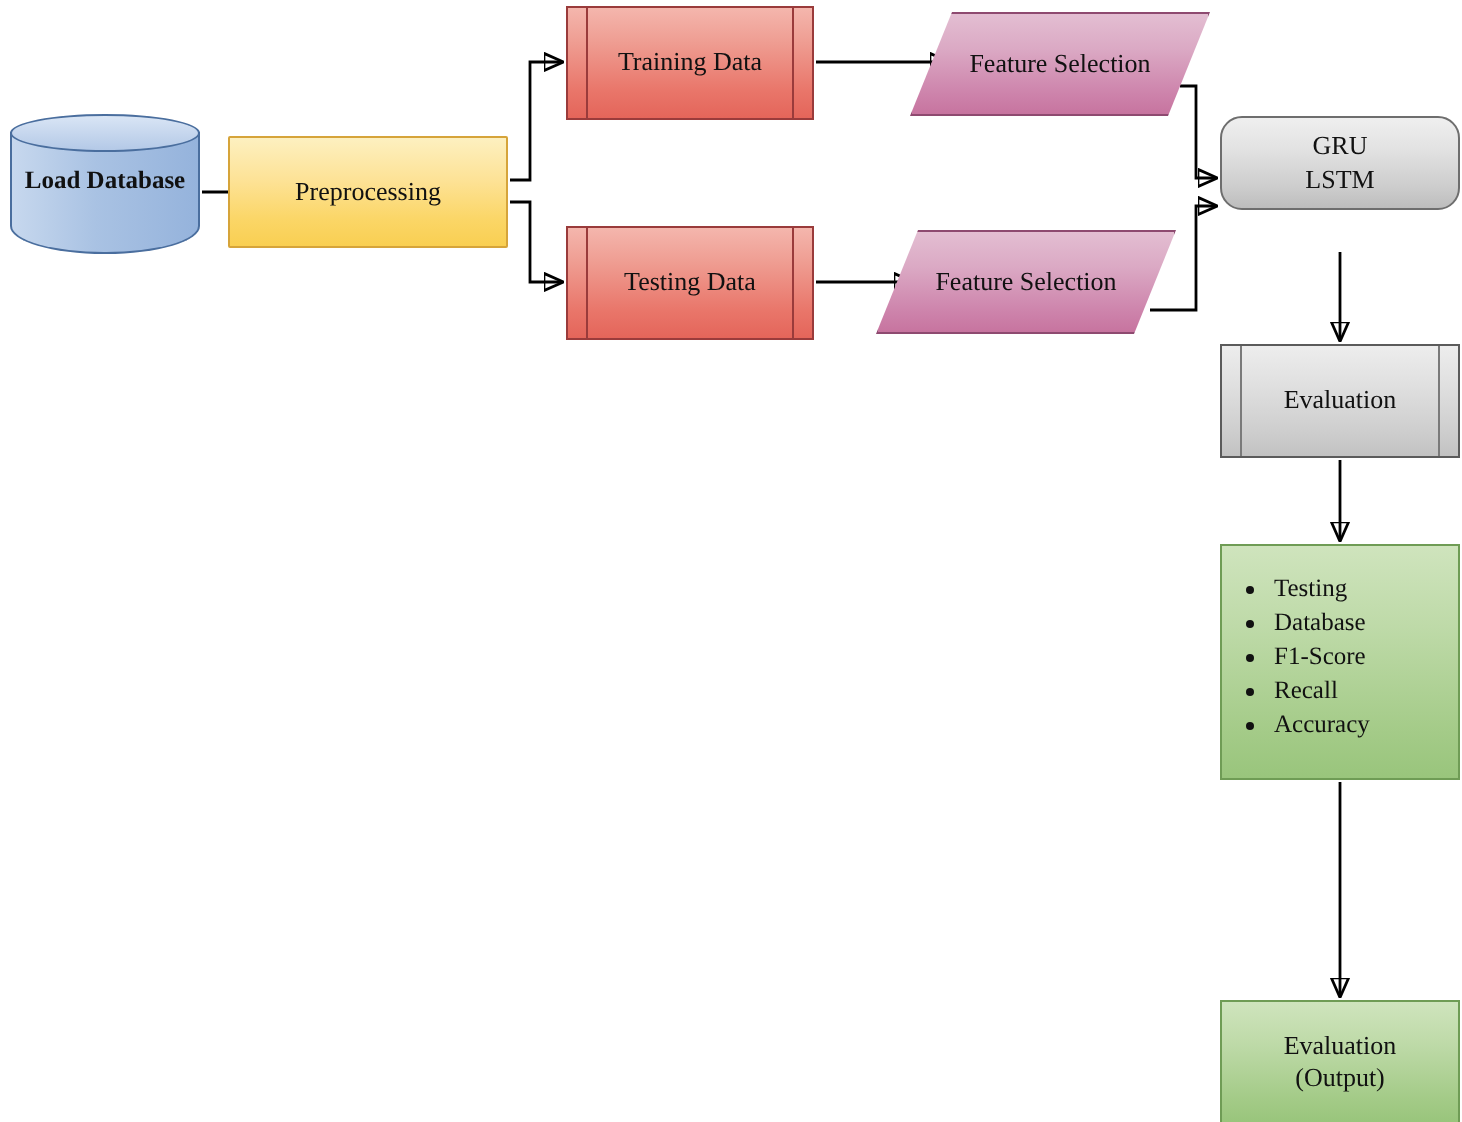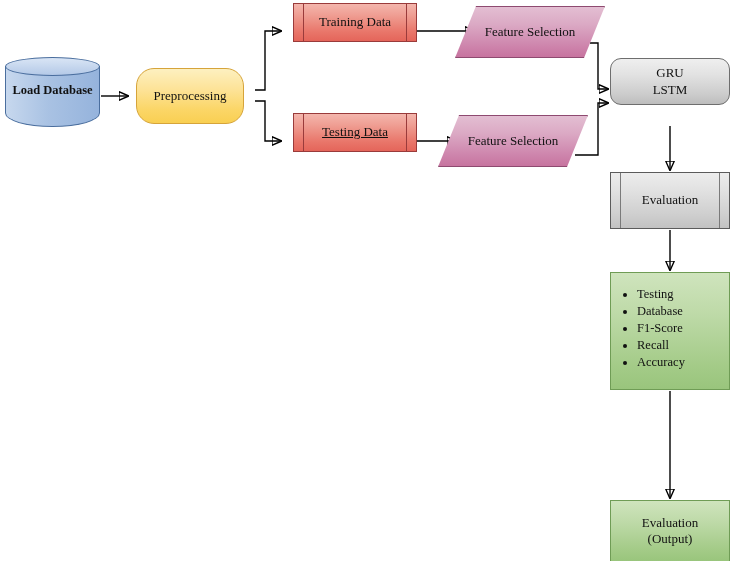--- a/index.html
+++ b/index.html
@@ -57,52 +57,51 @@
   #db-cylinder .cyl-label {
     position: absolute;
     left: 0; top: 26px;
     width: 95px;
     text-align: center;
     font-size: 12.5px;
   }
 
   
   #preprocessing {
-    left: 136px;
+    left: 114px;
     top: 68px;
-    width: 108px;
+    width: 140px;
     height: 56px;
     border: 1.2px solid #d6a43a;
-    border-radius: 18px;
+    border-radius: 1px;
     background: linear-gradient(to bottom, #fdf0c0 0%, #fde295 40%, #fbd667 75%, #f9cf52 100%);
   }
 
   
   .predef {
     border: 1.3px solid #9a3b3b;
   }
   .predef .inner-bar {
     position: absolute;
     top: 0;
     bottom: 0;
     width: 0;
     border-left: 1.2px solid #9a3b3b;
   }
   .predef.gray { border-color: #5b5b5b; }
   .predef.gray .inner-bar { border-left-color: #7a7a7a; }
 
   #training-data, #testing-data {
     width: 124px;
-    height: 39px;
+    height: 57px;
     left: 283px;
     background: linear-gradient(to bottom, #f4b6ad 0%, #ef9e93 30%, #e9766a 75%, #e4655a 100%);
-    margin-left: 10px;
   }
   #training-data { top: 3px; }
-  #testing-data  { top: 113px; text-decoration: underline; }
+  #testing-data  { top: 113px; }
 
   #evaluation {
     left: 610px;
     top: 172px;
     width: 120px;
     height: 57px;
     background: linear-gradient(to bottom, #ededed 0%, #e0e0e0 35%, #cfcfcf 75%, #c2c2c2 100%);
     text-align: right;
   }
 

